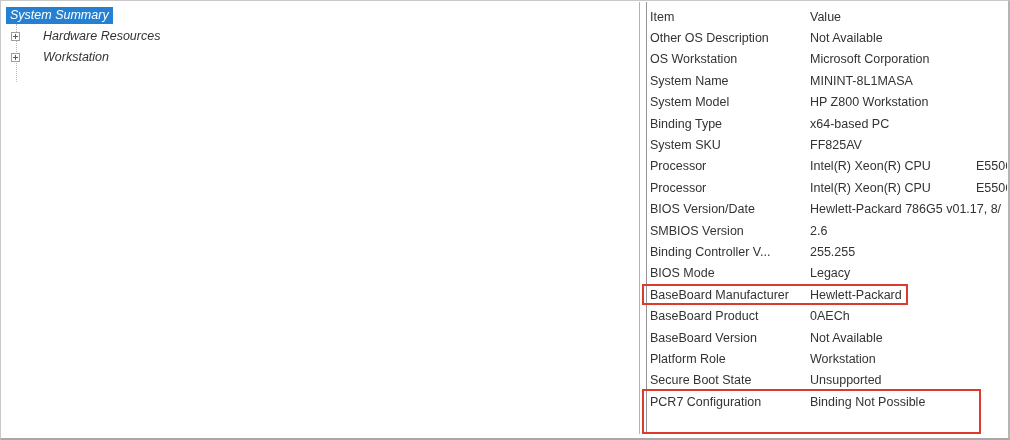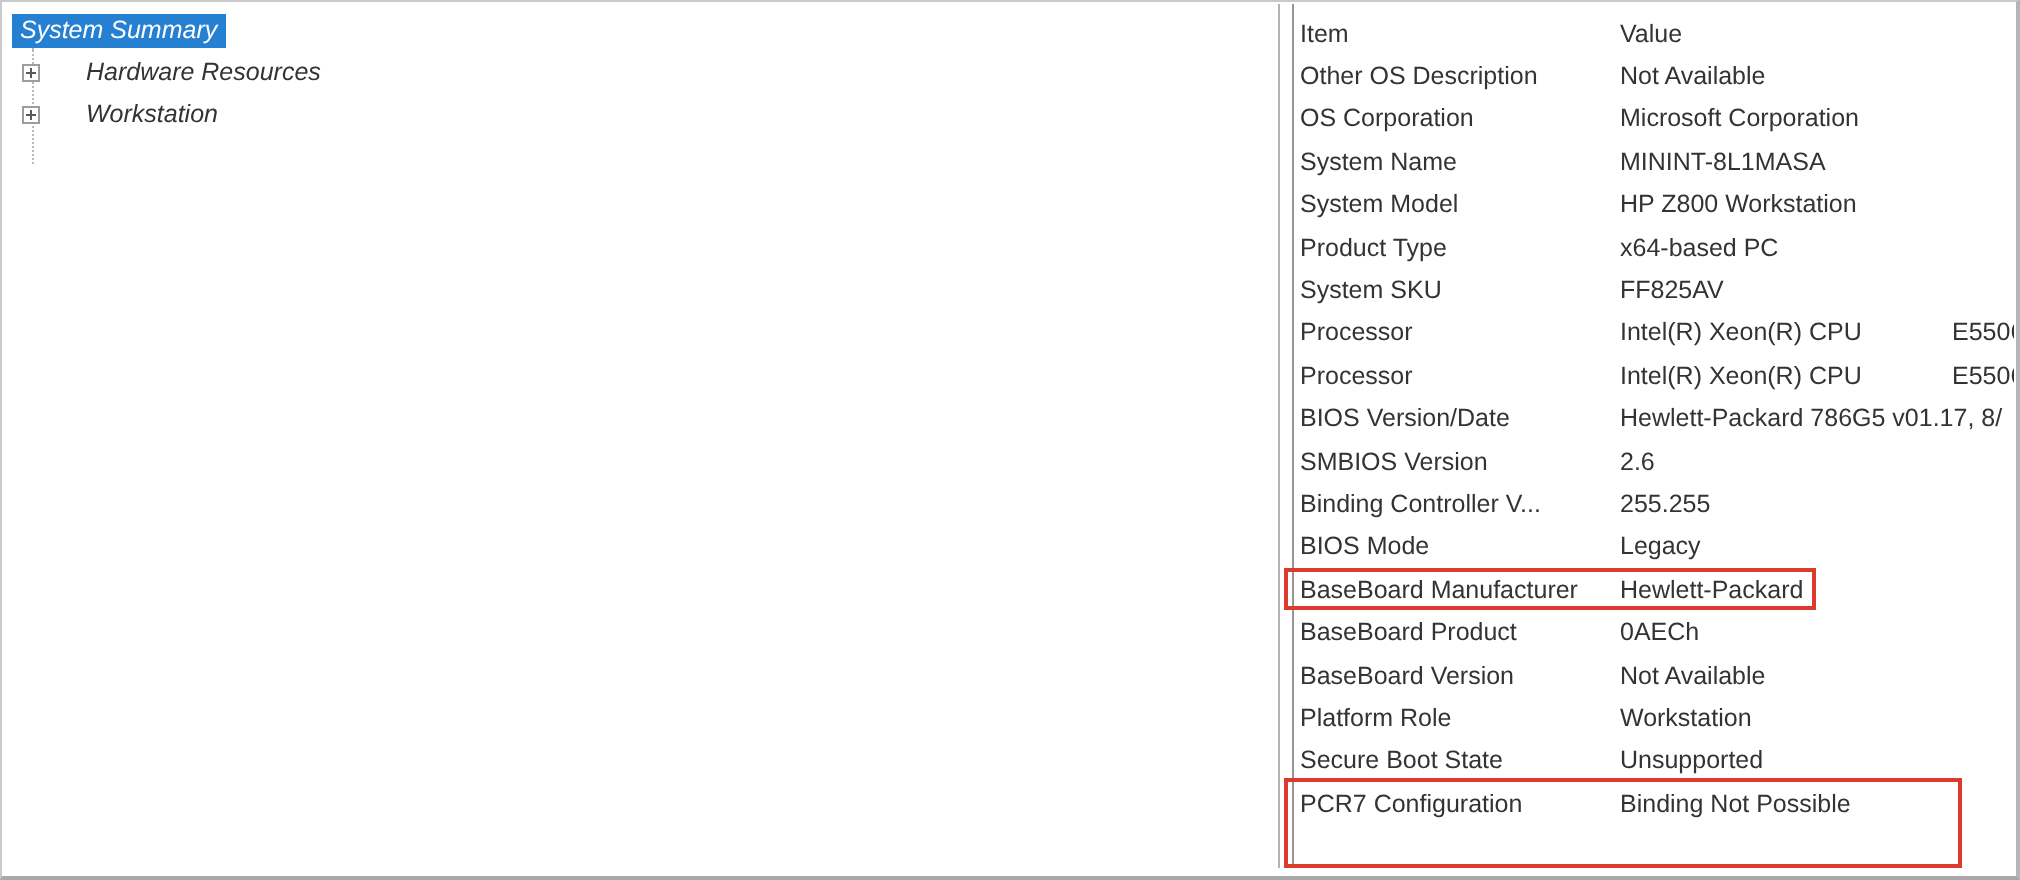--- a/index.html
+++ b/index.html
@@ -113,33 +113,33 @@
           <th>Item</th>
           <th>Value</th>
         </tr>
       </thead>
       <tbody id="rows">
           <tr>
             <td>Other OS Description</td>
             <td>Not Available</td>
           </tr>
           <tr>
-            <td>OS Corporation</td>
+            <td>OS Workstation</td>
             <td>Microsoft Corporation</td>
           </tr>
           <tr>
             <td>System Name</td>
             <td>MININT-8L1MASA</td>
           </tr>
           <tr>
             <td>System Model</td>
             <td>HP Z800 Workstation</td>
           </tr>
           <tr>
-            <td>Product Type</td>
+            <td>Binding Type</td>
             <td>x64-based PC</td>
           </tr>
           <tr>
             <td>System SKU</td>
             <td>FF825AV</td>
           </tr>
           <tr>
             <td>Processor</td>
             <td>Intel(R) Xeon(R) CPU             E5506</td>
           </tr>

